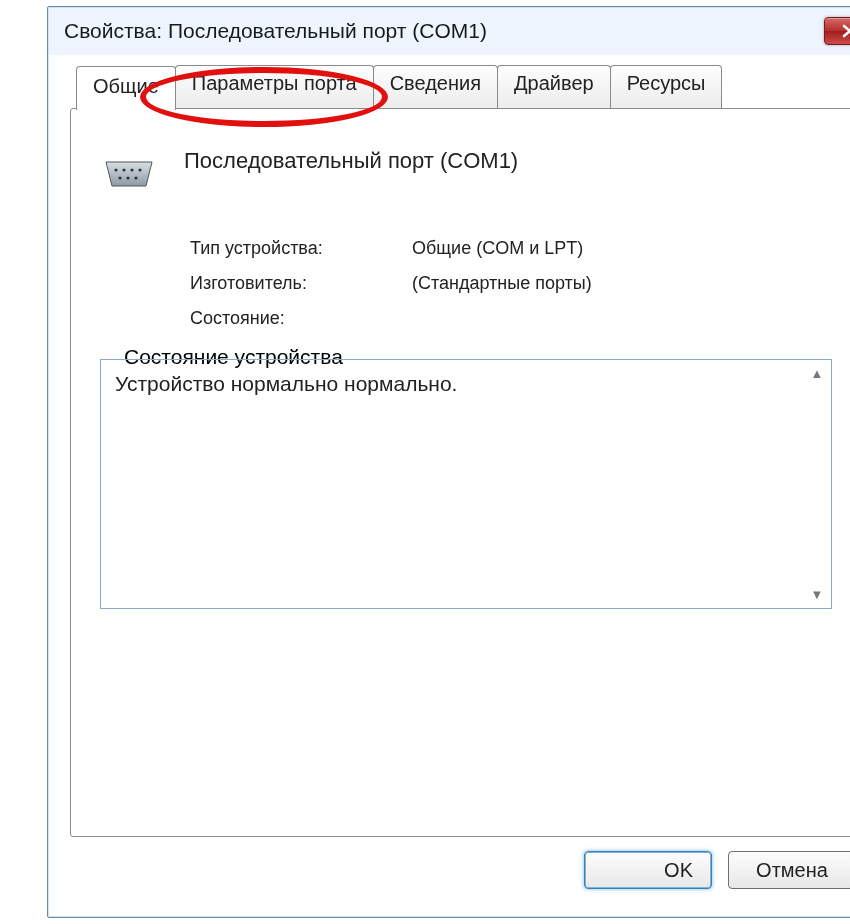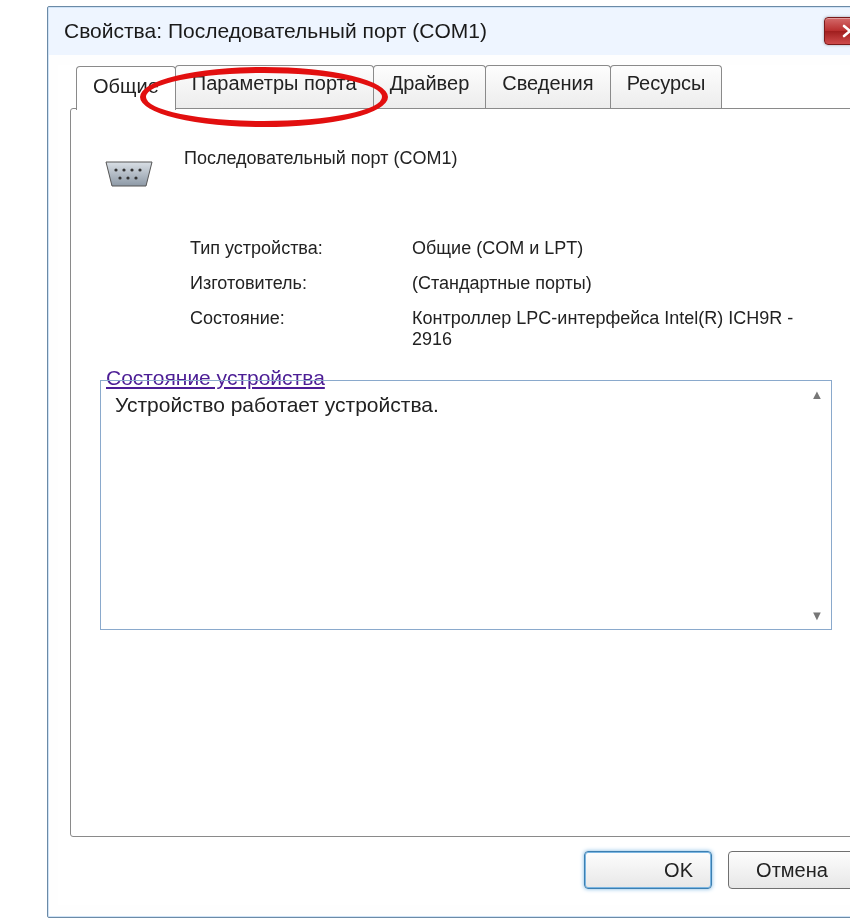--- a/index.html
+++ b/index.html
@@ -100,45 +100,44 @@
   }
   .device-header {
     display: flex;
     align-items: flex-start;
     gap: 26px;
   }
   .port-icon {
     width: 58px; height: 42px;
     margin-top: 6px;
   }
-  .device-name { font-size: 18px; color: #222; padding-top: 2px; }
+  .device-name { font-size: 22px; color: #222; padding-top: 2px; }
   .info-grid {
     margin-top: 44px;
     margin-left: 90px;
     display: grid;
     grid-template-columns: 210px 1fr;
     row-gap: 14px;
     column-gap: 12px;
     font-size: 18px;
     color: #222;
   }
   .info-label { white-space: nowrap; }
   .info-value { }
   .status-group {
     margin-top: 30px;
     position: relative;
   }
   .status-legend {
     position: absolute;
-    top: -14px; left: 0;
+    top: -14px; left: 18px;
     background: #fff;
     padding: 0 6px;
     font-size: 21px;
-    color: #4c1d95;
-    text-decoration: underline;
+    color: #000000;
   }
   .status-box {
     border: 1px solid #8aa9cc;
     width: 100%;
     height: 250px;
     padding: 12px 14px;
     font-size: 21px;
     color: #222;
     position: relative;
   }
@@ -184,22 +183,22 @@
         <path d="M3 2 L15 12 M15 2 L3 12" stroke="#fff" stroke-width="2.6" stroke-linecap="round" fill="none"></path>
       </svg>
     </div>
   </div>
 
   <div class="client">
 
     <div class="tabstrip">
       <div class="tab active"><span>Общие</span></div>
       <div class="tab"><span>Параметры порта</span></div>
+      <div class="tab"><span>Сведения</span></div>
       <div class="tab"><span>Драйвер</span></div>
-      <div class="tab"><span>Сведения</span></div>
       <div class="tab"><span>Ресурсы</span></div>
     </div>
 
     <div class="tab-panel-border"></div>
 
     <div class="annot" style="left:82px; top:2px; width:248px; height:60px;"></div>
 
     <div class="tab-panel">
 
       <div class="device-header">
@@ -223,27 +222,26 @@
       </div>
 
       <div class="info-grid">
         <div class="info-label">Тип устройства:</div>
         <div class="info-value">Общие (COM и LPT)</div>
 
         <div class="info-label">Изготовитель:</div>
         <div class="info-value">(Стандартные порты)</div>
 
         <div class="info-label">Состояние:</div>
-        <div class="info-value">Контроллер LPC-интерфейса Intel(R) ICH9R - 2916</div>
       </div>
 
       <div class="status-group">
         <div class="status-legend">Состояние устройства</div>
         <div class="status-box">
-          <span>Устройство работает устройства.</span>
+          <span>Устройство нормально нормально.</span>
           <div class="status-scroll">
             <span>▲</span>
             <span>▼</span>
           </div>
         </div>
       </div>
 
     </div>
 
     <div class="button-bar">

